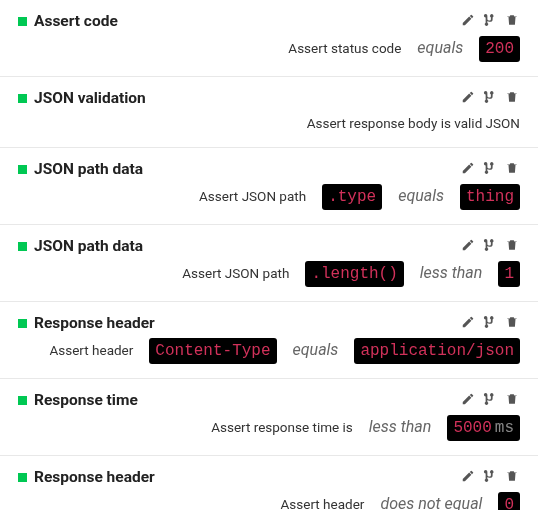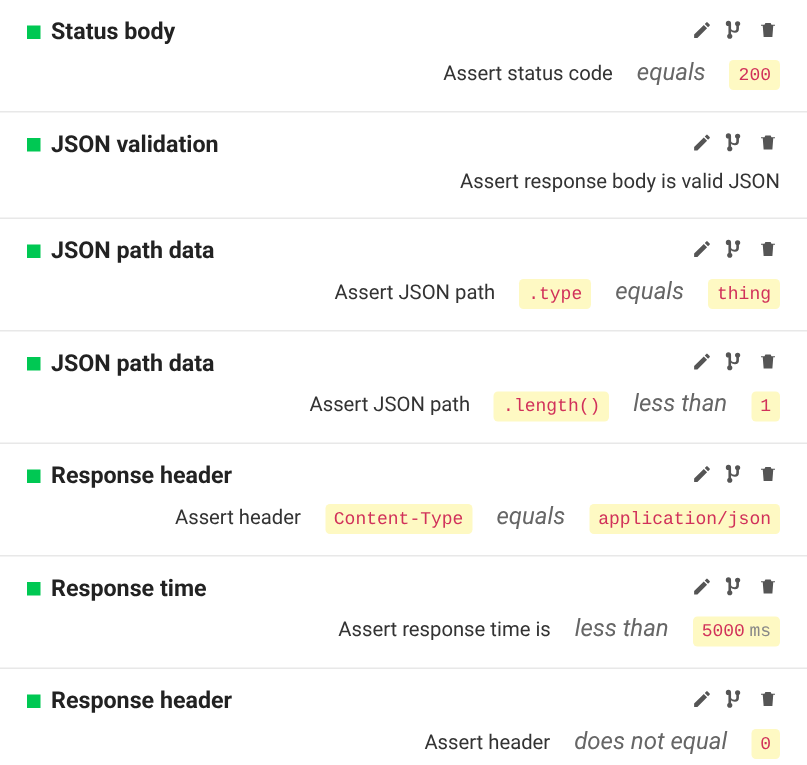--- a/index.html
+++ b/index.html
@@ -61,36 +61,36 @@
   justify-content: flex-end;
 }
 .desc .prefix { margin-right: 0; }
 .op {
   font-style: italic;
   font-size: 16px;
   color: #666;
 }
 .code {
   font-family: "SFMono-Regular", Consolas, "Liberation Mono", Menlo, monospace;
-  font-size: 12px;
-  background: #fef9c3;
+  font-size: 16px;
+  background: #000000;
   color: #d1315a;
   padding: 1px 6px;
   border-radius: 3px;
 }
 .code .unit { color: #888; margin-left: 3px; margin-top: 12px; }
 </style>
 </head>
 <body>
 
 <div id="list">
     <div class="item">
       <div class="title-row">
         <span class="status-dot"></span>
-        <span class="title">Status body</span>
+        <span class="title">Assert code</span>
       </div>
       <div class="actions">
         <span class="action-btn">
           <svg viewBox="0 0 24 24">
             <path d="M3 17.25V21h3.75L17.81 9.94l-3.75-3.75L3 17.25zM20.71 7.04a1 1 0 0 0 0-1.41l-2.34-2.34a1 1 0 0 0-1.41 0l-1.83 1.83 3.75 3.75 1.83-1.83z"></path>
           </svg>
         </span>
         <span class="action-btn">
           <svg viewBox="0 0 16 16">
             <path d="M5 3a2 2 0 1 0-2 2v6a2 2 0 1 0 2 0V9c.5.5 1.5 1 3 1 2 0 3-1 3-3V5a2 2 0 1 0-2 0v2c0 1-.5 1.5-1.5 1.5S5 8 5 7V5z"></path>

